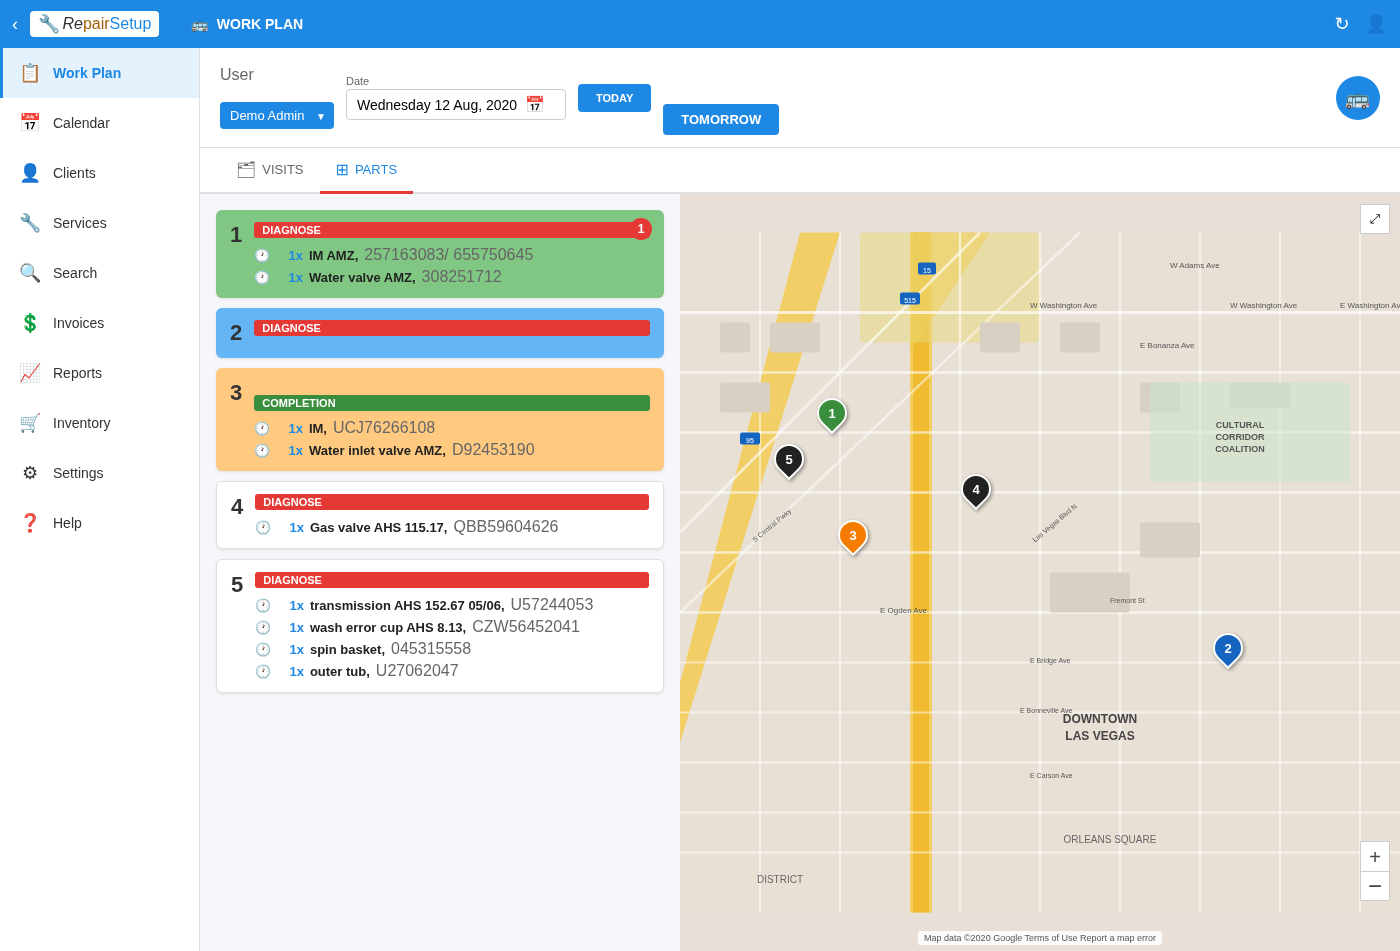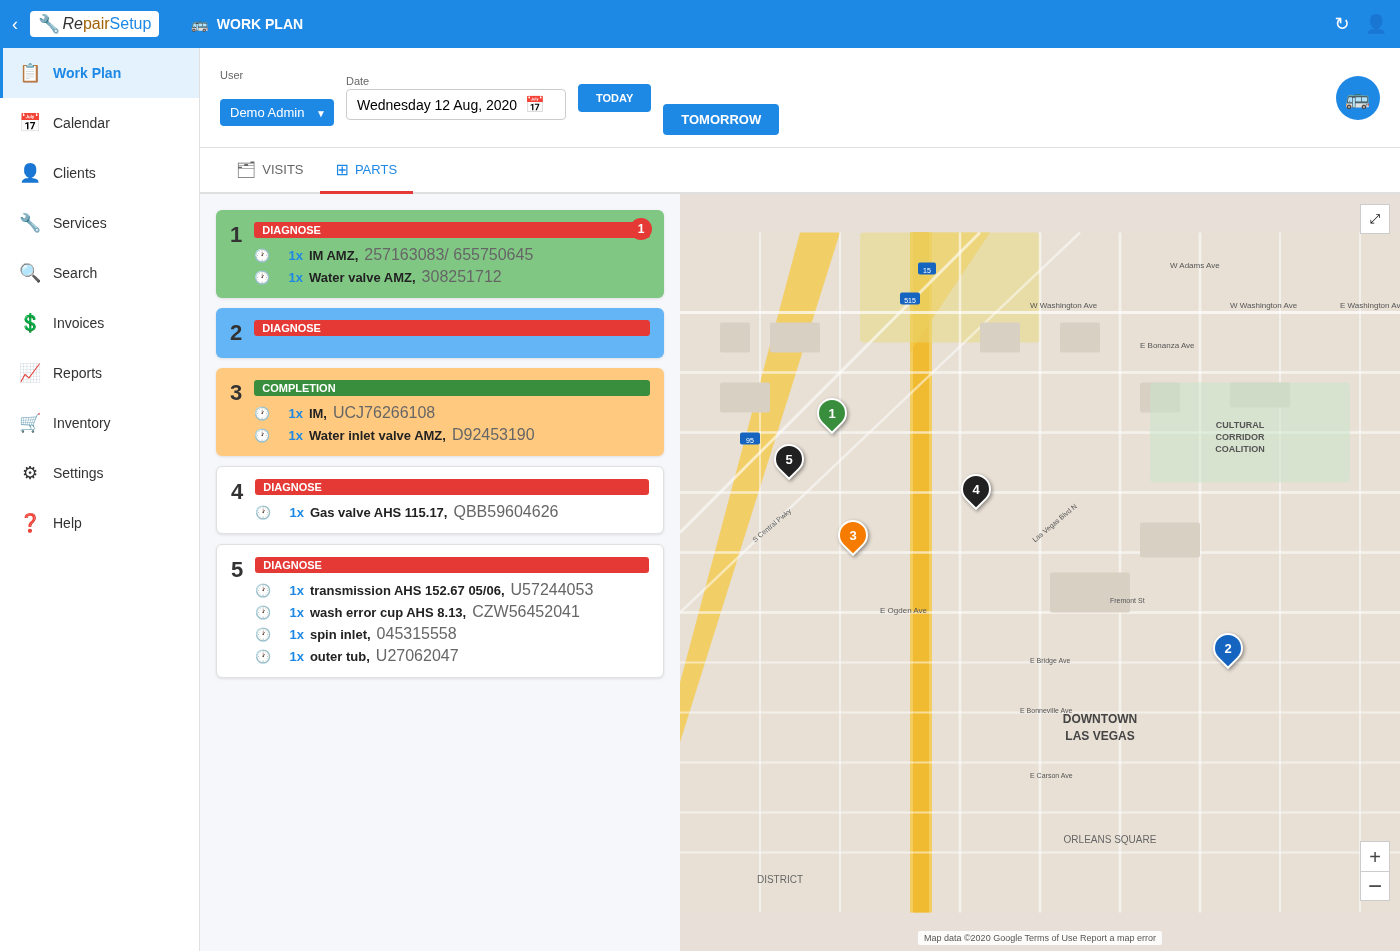--- a/index.html
+++ b/index.html
@@ -68,21 +68,21 @@
     
     .toolbar {
       background: white;
       padding: 12px 20px;
       display: flex;
       align-items: center;
       gap: 12px;
       border-bottom: 1px solid #e0e0e0;
       flex-shrink: 0;
     }
-    .user-label { font-size: 11px; color: #666; margin-bottom: 18px; }
+    .user-label { font-size: 16px; color: #666; margin-bottom: 18px; }
     .user-select-wrap { position: relative; }
     .user-select {
       background: #1e88e5;
       color: white;
       border: none;
       border-radius: 4px;
       padding: 6px 28px 6px 10px;
       font-size: 13px;
       font-weight: 500;
       cursor: pointer;
@@ -207,21 +207,21 @@
     .card-body { display: flex; flex-direction: column; gap: 4px; flex: 1; }
     .badge {
       display: inline-block;
       border-radius: 3px;
       padding: 2px 8px;
       font-size: 11px;
       font-weight: 700;
       margin-bottom: 4px;
     }
     .badge-diagnose { background: #e53935; color: white; }
-    .badge-completion { background: #388e3c; color: white; }
+    .badge-completion { background: #388e3c; color: white; margin-top: 15px; }
     .part-row { display: flex; align-items: center; gap: 6px; font-size: 13px; color: #222; }
     .clock-icon { font-size: 13px; color: #555; flex-shrink: 0; }
     .qty { color: #1e88e5; font-weight: 600; margin-left: 12px; }
     .part-name { font-weight: 600; }
     .part-code { color: #666; font-size: 16px; }
 
     .notif-badge {
       position: absolute;
       top: 8px;
       right: 12px;
@@ -496,21 +496,21 @@
             </div>
             <div class="part-row">
               <span class="clock-icon">🕐</span>
               <span class="qty">1x</span>
               <span class="part-name">wash error cup AHS 8.13,</span>
               <span class="part-code">CZW56452041</span>
             </div>
             <div class="part-row">
               <span class="clock-icon">🕐</span>
               <span class="qty">1x</span>
-              <span class="part-name">spin inlet,</span>
+              <span class="part-name">spin basket,</span>
               <span class="part-code">045315558</span>
             </div>
             <div class="part-row">
               <span class="clock-icon">🕐</span>
               <span class="qty">1x</span>
               <span class="part-name">outer tub,</span>
               <span class="part-code">U27062047</span>
             </div>
           </div>
         </div>

